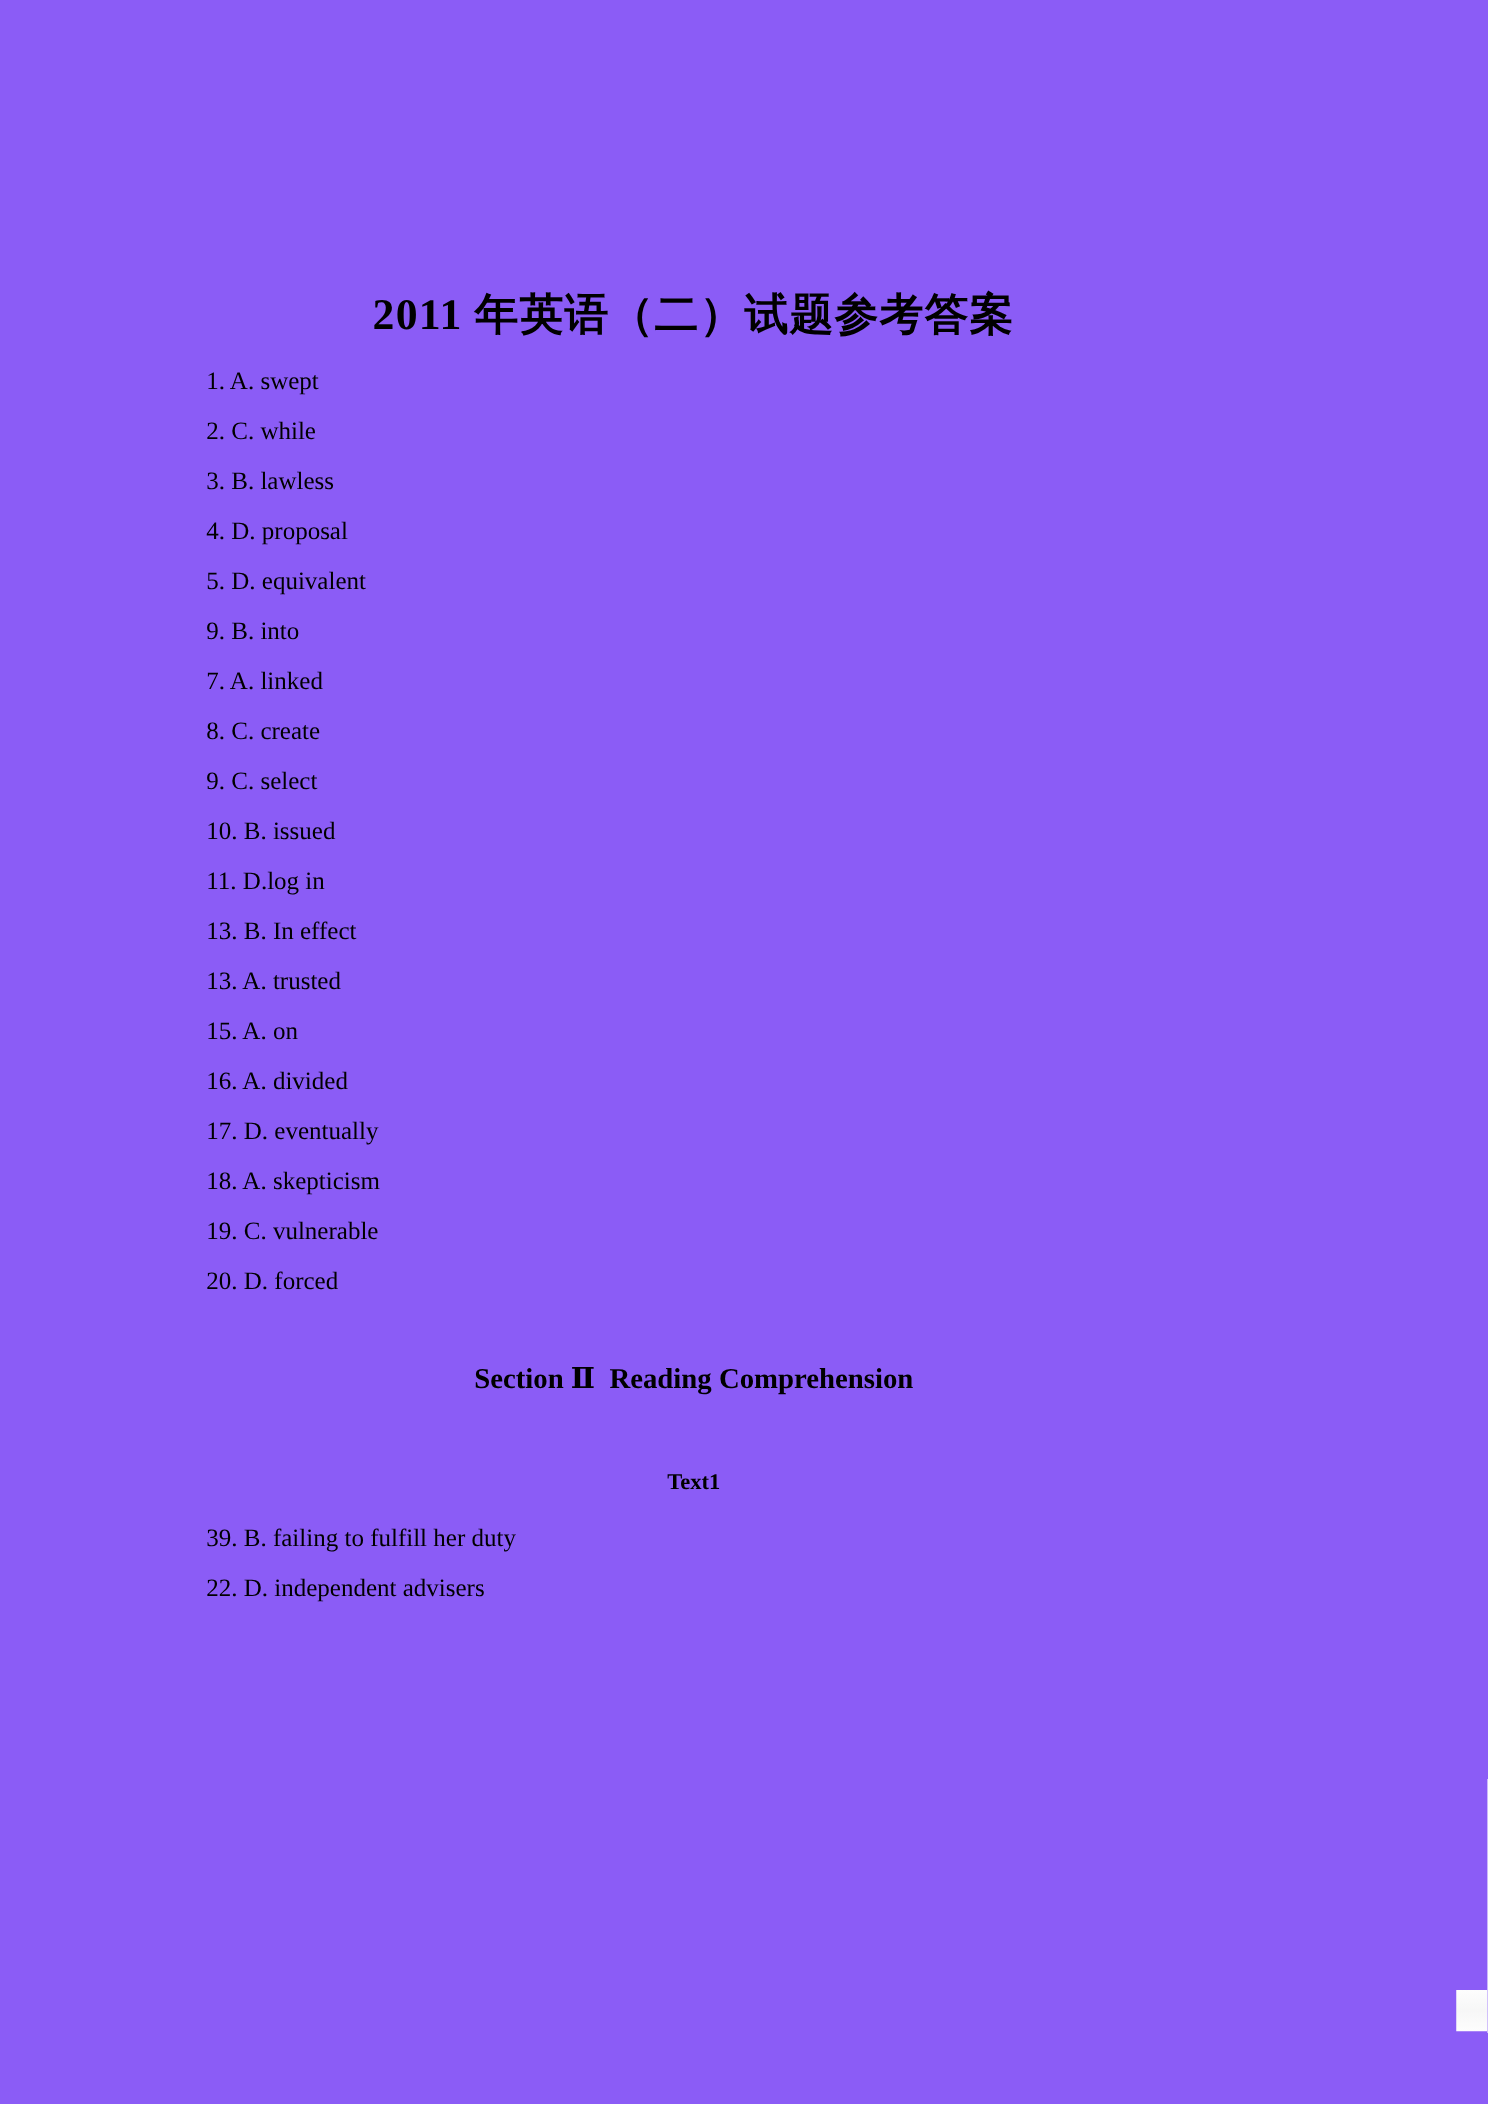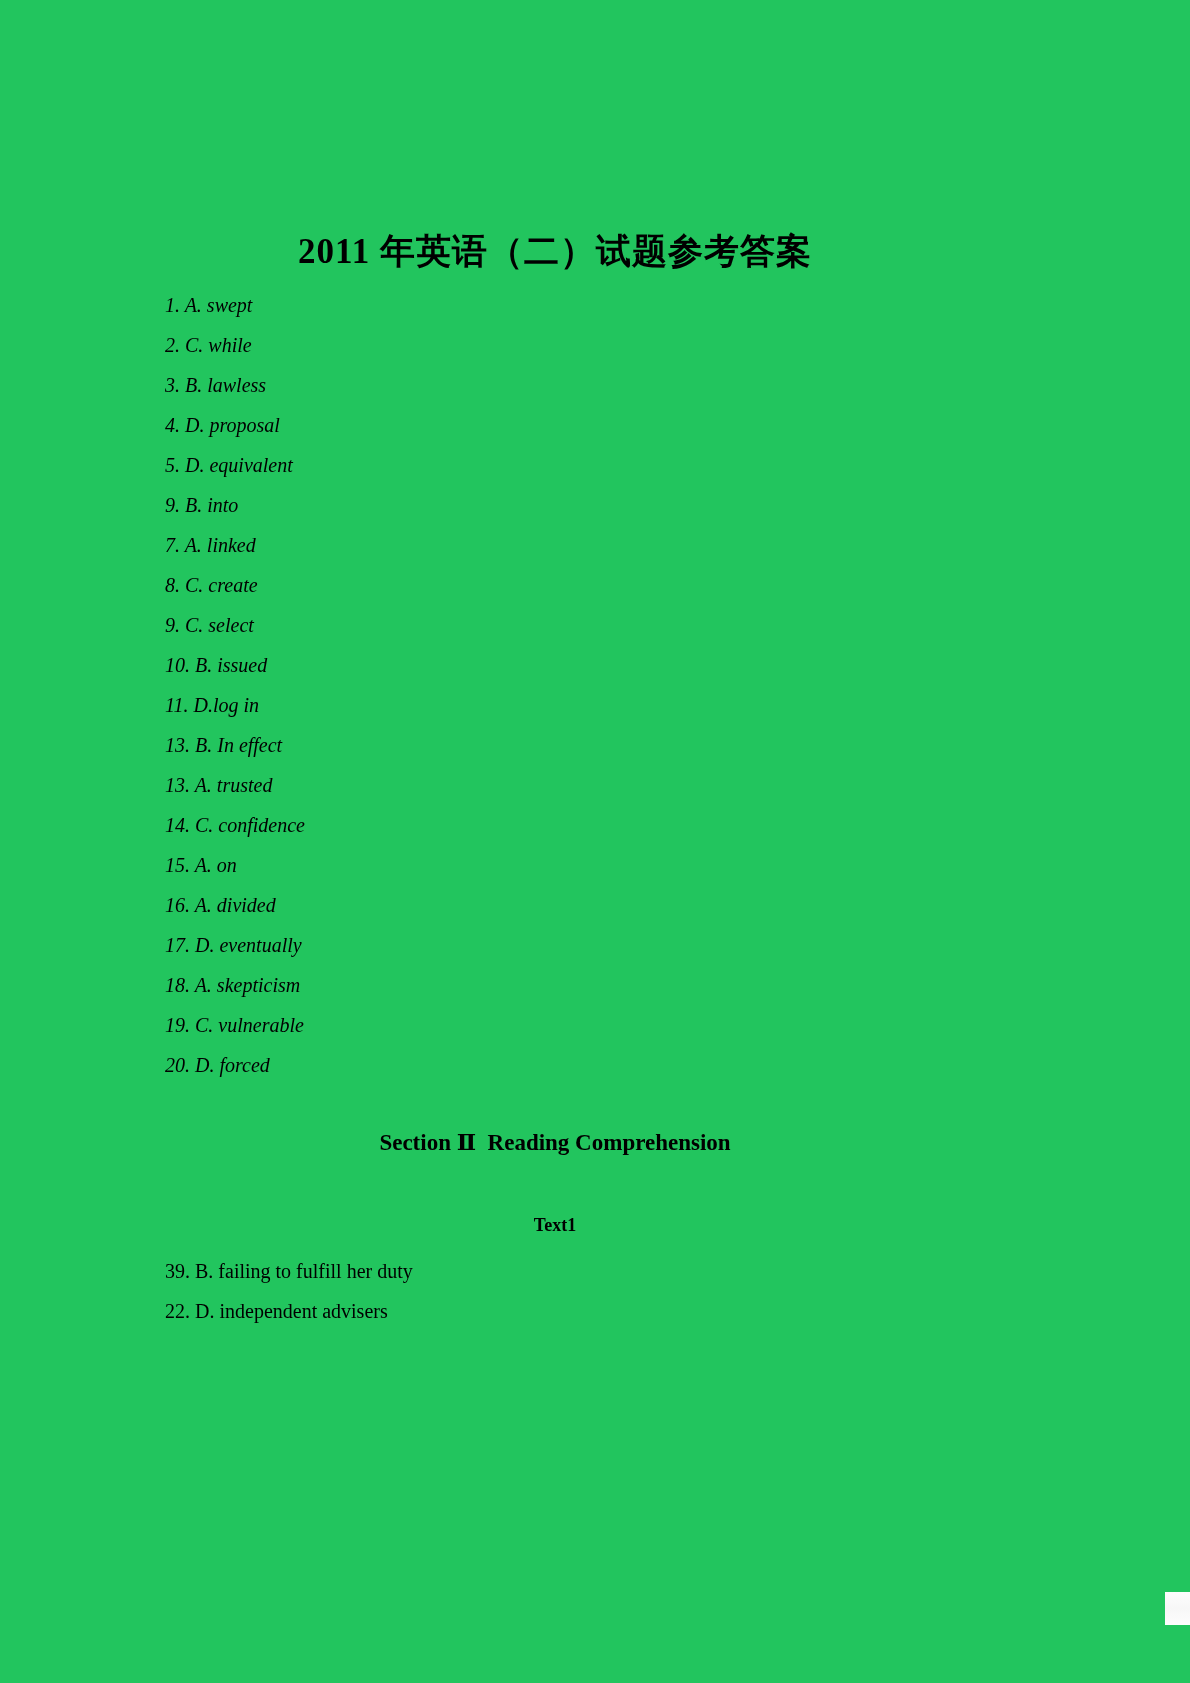--- a/index.html
+++ b/index.html
@@ -4,21 +4,21 @@
 <style>
   html, body {
     margin: 0;
     padding: 0;
     background: #ffffff;
   }
   .page {
     position: relative;
     width: 1190px;
     height: 1683px;
-    background: #22c55e;
+    background: #8b5cf6;
     color: #000000;
     font-family: "Liberation Serif", "DejaVu Serif", serif;
     box-sizing: border-box;
     padding: 231px 245px 0 165px;
     overflow: hidden;
   }
   .bind {
     white-space: pre-wrap;
   }
   .doc-title {
@@ -31,21 +31,20 @@
   }
   .section-heading {
     margin: 44px 0 0 0;
     font-size: 23px;
     font-weight: bold;
     text-align: center;
     line-height: 27px;
   }
   .answers {
     margin-top: 12px;
-    font-style: italic;
   }
   .answer-item {
     font-size: 20px;
     line-height: 40px;
     font-weight: normal;
     text-align: left;
   }
   .part-label {
     margin-top: 13px;
     font-size: 20px;
@@ -87,21 +86,20 @@
     <div class="answer-item bind">4. D. proposal</div>
     <div class="answer-item bind">5. D. equivalent</div>
     <div class="answer-item bind">9. B. into</div>
     <div class="answer-item bind">7. A. linked</div>
     <div class="answer-item bind">8. C. create</div>
     <div class="answer-item bind">9. C. select</div>
     <div class="answer-item bind">10. B. issued</div>
     <div class="answer-item bind">11. D.log in</div>
     <div class="answer-item bind">13. B. In effect</div>
     <div class="answer-item bind">13. A. trusted</div>
-    <div class="answer-item bind">14. C. confidence</div>
     <div class="answer-item bind">15. A. on</div>
     <div class="answer-item bind">16. A. divided</div>
     <div class="answer-item bind">17. D. eventually</div>
     <div class="answer-item bind">18. A. skepticism</div>
     <div class="answer-item bind">19. C. vulnerable</div>
     <div class="answer-item bind">20. D. forced</div>
   </div>
 
   <h2 class="section-heading bind">Section Ⅱ  Reading Comprehension</h2>
 

